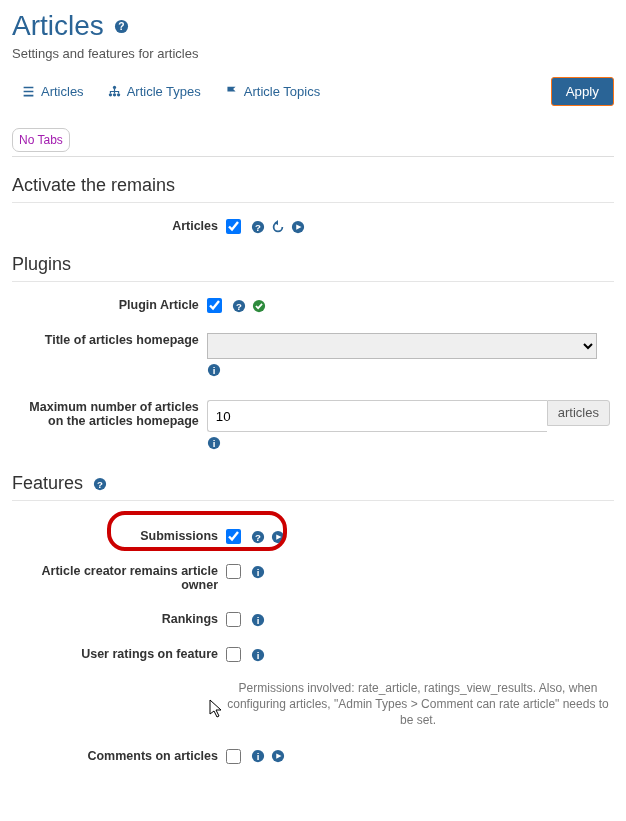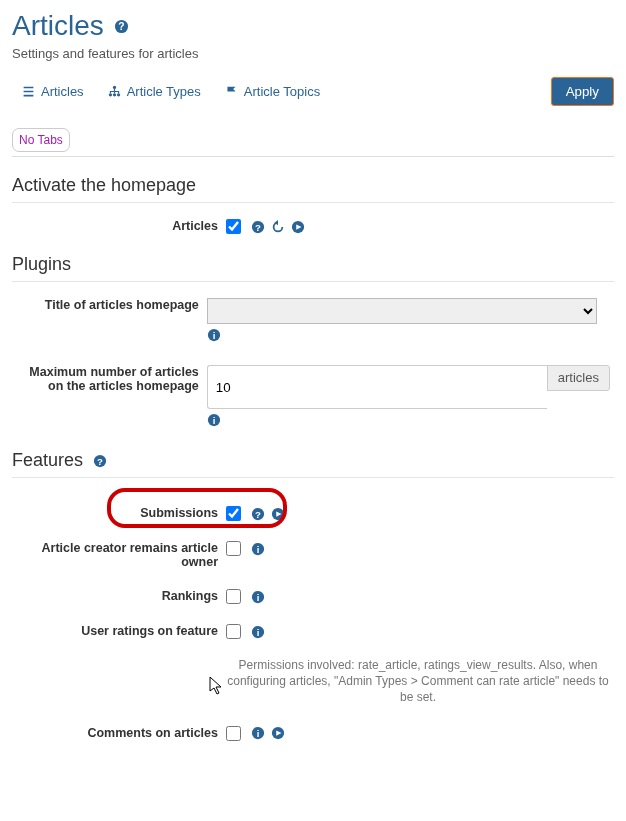--- a/index.html
+++ b/index.html
@@ -101,21 +101,21 @@
     cursor: pointer;
   }
   select.full {
     width: 390px;
     height: 26px;
     border: 1px solid #bbb;
   }
   .input-group { display: flex; }
   .input-group input[type=text] {
     width: 340px;
-    height: 44px;
+    height: 32px;
     border: 1px solid #ccc;
     border-right: none;
     padding: 0 8px;
     border-radius: 3px 0 0 3px;
   }
   .input-group .addon {
     border: 1px solid #ccc;
     background: #eee;
     padding: 0 10px;
     height: 26px;
@@ -216,21 +216,21 @@
       <span>Article Topics</span>
     </span>
   </div>
   <button class="btn-apply">Apply</button>
 </div>
 
 <div class="tab-row">
   <div class="notabs">No Tabs</div>
 </div>
 
-<h3 class="section-title">Activate the homepage</h3>
+<h3 class="section-title">Activate the remains</h3>
 <table class="form-table">
   <tbody>
       <tr>
     <td class="label-cell">Articles</td>
     <td class="ctrl-cell">
       <div class="row-icons">
         <input type="checkbox" checked="" style="">
         <span class="icon">
               <svg width="14" height="14">
                 <use href="#help"></use>
@@ -248,20 +248,38 @@
             </span>
       </div>
     </td>
   </tr>
 </tbody>
   </table>
 
 <h3 class="section-title">Plugins</h3>
 <table class="form-table">
   <tbody>
+  <tr>
+    <td class="label-cell">Plugin Article</td>
+    <td class="ctrl-cell">
+      <div class="row-icons">
+        <input type="checkbox" checked="" style="">
+        <span class="icon">
+              <svg width="14" height="14">
+                <use href="#help"></use>
+              </svg>
+            </span>
+        <span class="icon">
+              <svg width="14" height="14">
+                <use href="#check"></use>
+              </svg>
+            </span>
+      </div>
+    </td>
+  </tr>
   <tr>
     <td class="label-cell">Title of articles homepage</td>
     <td class="ctrl-cell">
       <select class="full"></select>
       <div class="info-below"><span class="icon">
               <svg width="14" height="14">
                 <use href="#info"></use>
               </svg>
             </span></div>
     </td>

